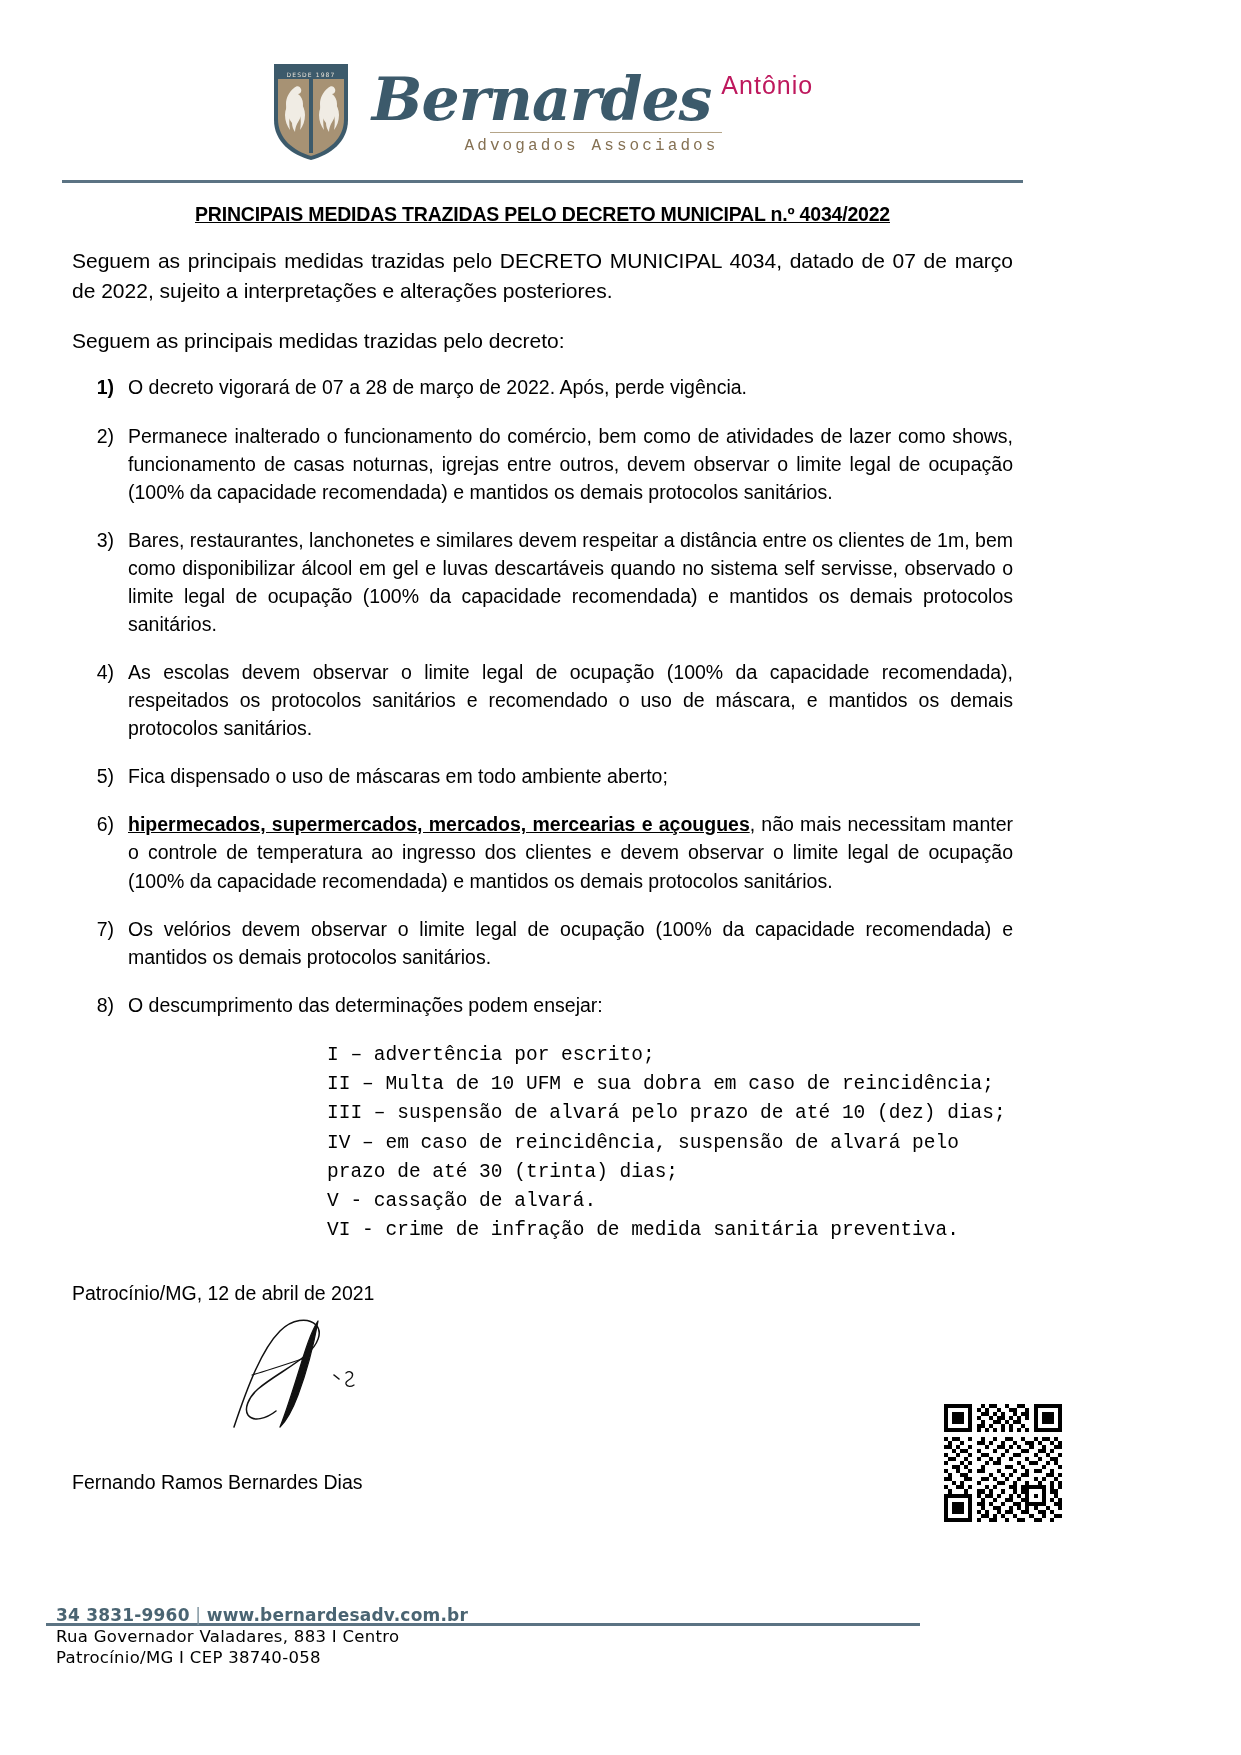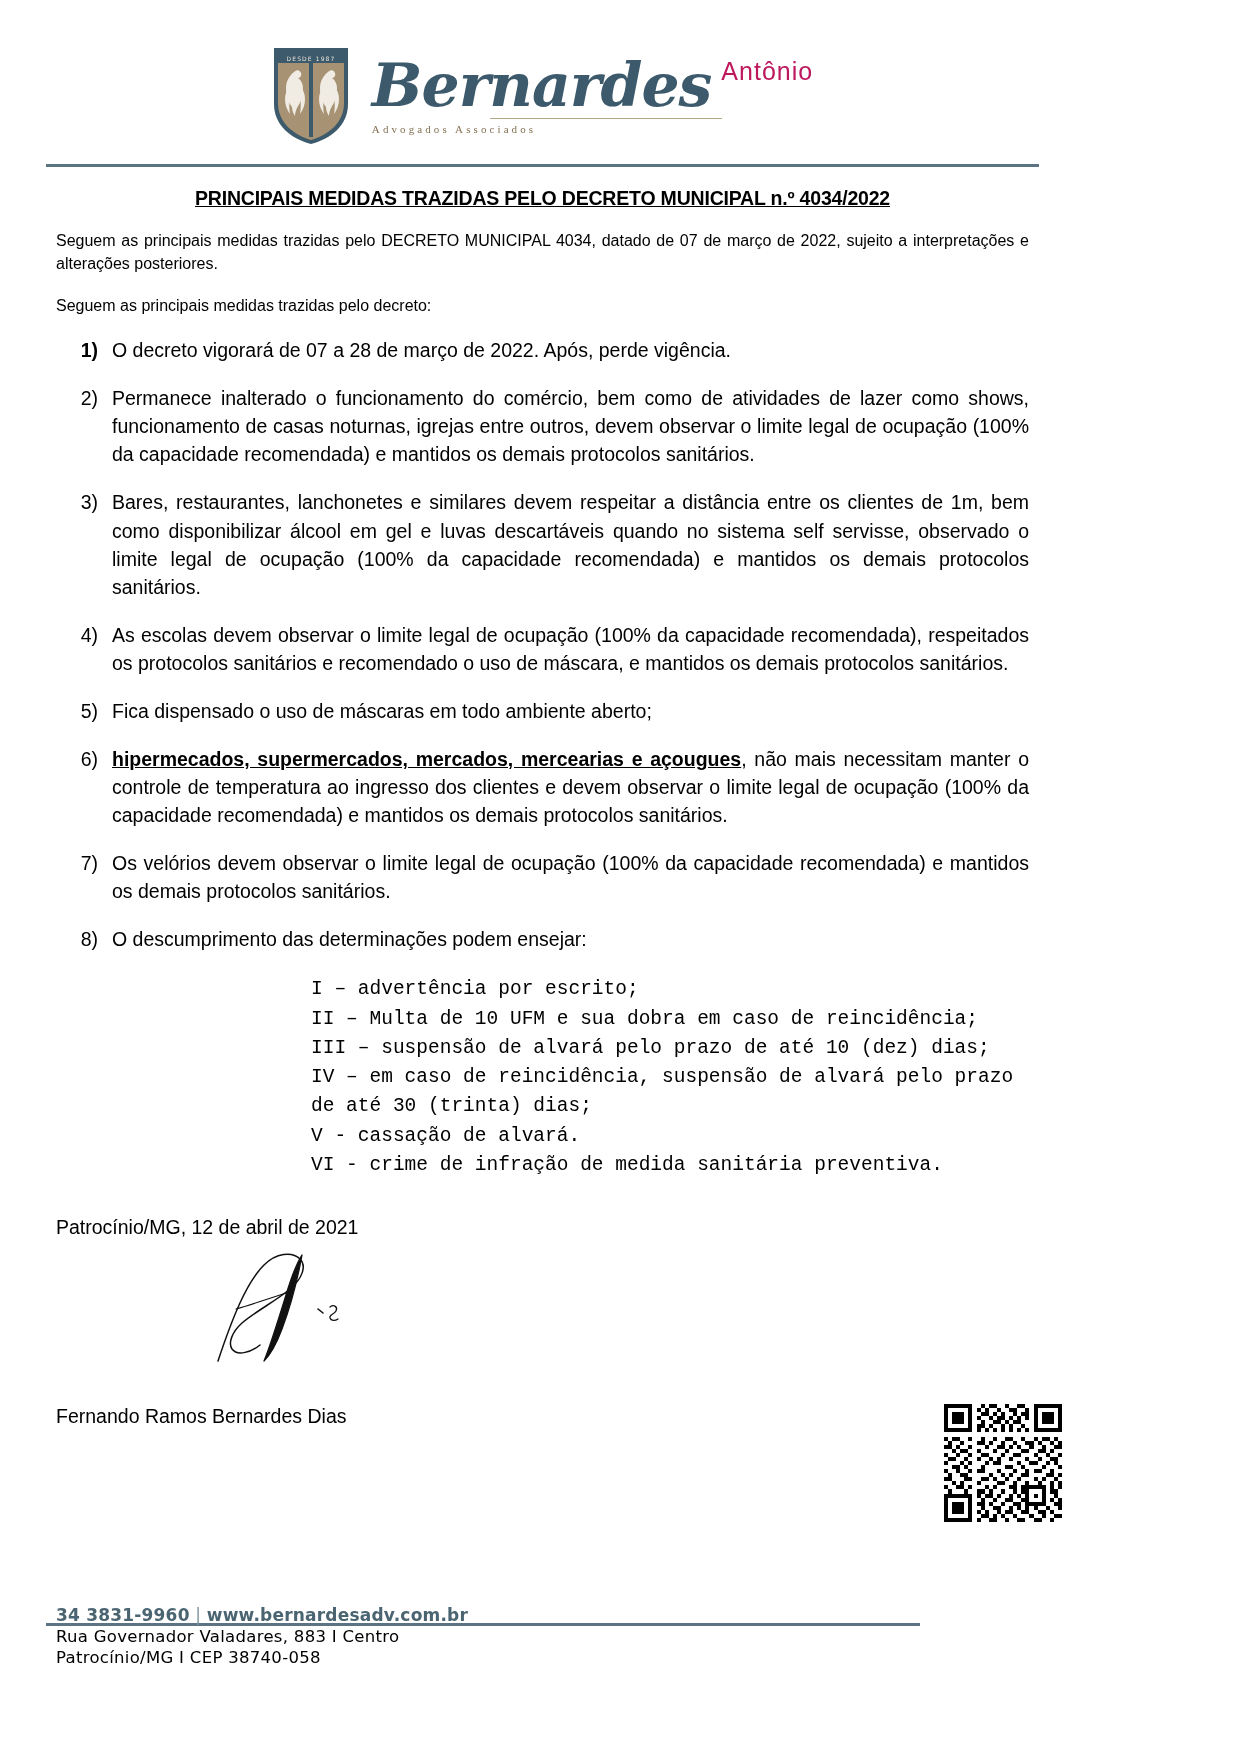--- a/index.html
+++ b/index.html
@@ -14,21 +14,21 @@
     position: relative;
     font-family: "Liberation Sans", sans-serif;
     color: #000000;
     overflow: hidden;
   }
 
   .page {
     position: relative;
     width: 1085px;
     height: 1755px;
-    padding: 0;
+    padding: 16px;
   }
 
   
   .header {
     padding-top: 46px;
     display: flex;
     justify-content: center;
     align-items: flex-start;
   }
   .logo-wrap {
@@ -70,25 +70,25 @@
     letter-spacing: 1px;
     padding-bottom: 30px;
   }
   .wm-rule {
     height: 1px;
     background: #b5a588;
     margin: 4px 0 5px 118px;
     width: 232px;
   }
   .wm-sub {
-    font-family: Liberation Serif, serif;
-    font-size: 11px;
+    font-family: Liberation Mono, monospace;
+    font-size: 16px;
     color: #857153;
     letter-spacing: 3.1px;
-    text-align: left;
+    text-align: center;
     padding-right: 2px;
   }
 
   
   .rule-top {
     margin: 18px 46px 0 46px;
     height: 3px;
     background: #5b7383;
   }
   .rule-bottom {
@@ -107,21 +107,21 @@
   .doc-title {
     text-align: center;
     font-weight: bold;
     font-size: 19.5px;
     text-decoration: underline;
     margin: 20px 0 0 0;
     letter-spacing: -0.2px;
   }
   p.para {
     text-align: justify;
-    font-size: 16px;
+    font-size: 21px;
     line-height: 1.42;
     margin: 20px 0 0 0;
   }
   p.para.narrow {
     letter-spacing: -0.35px;
   }
 
   
   ol.measures {
     list-style: none;

